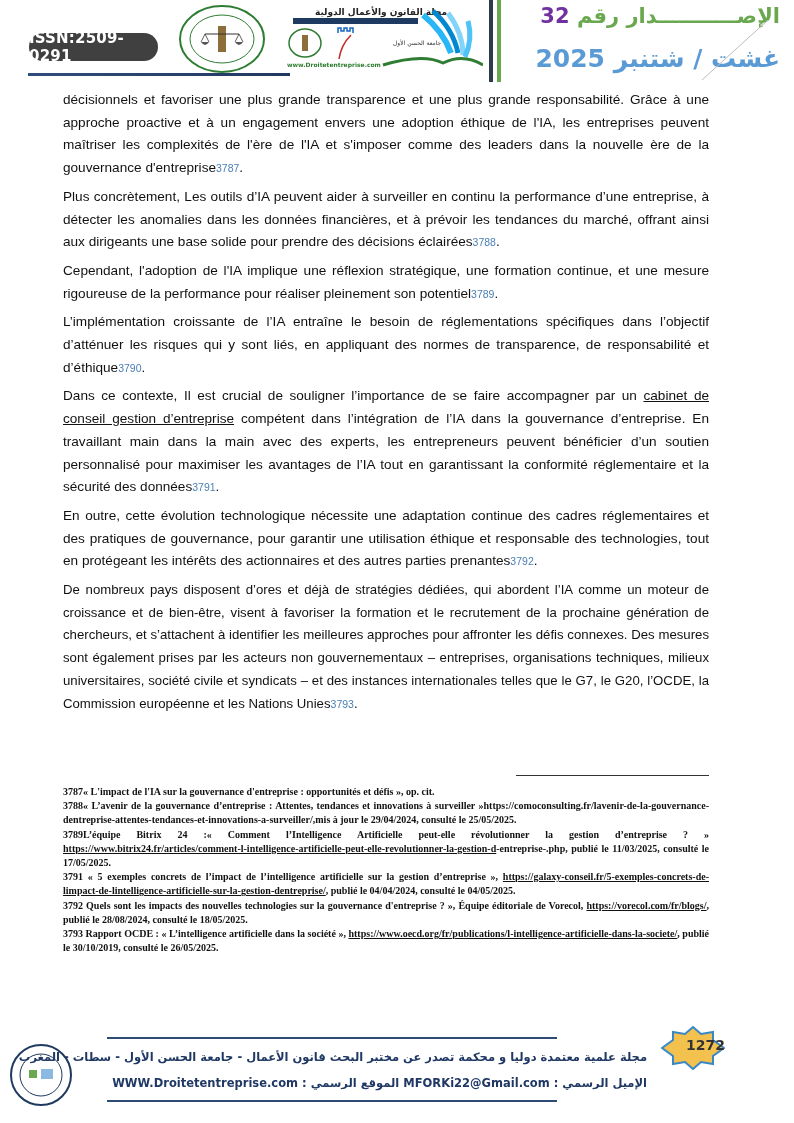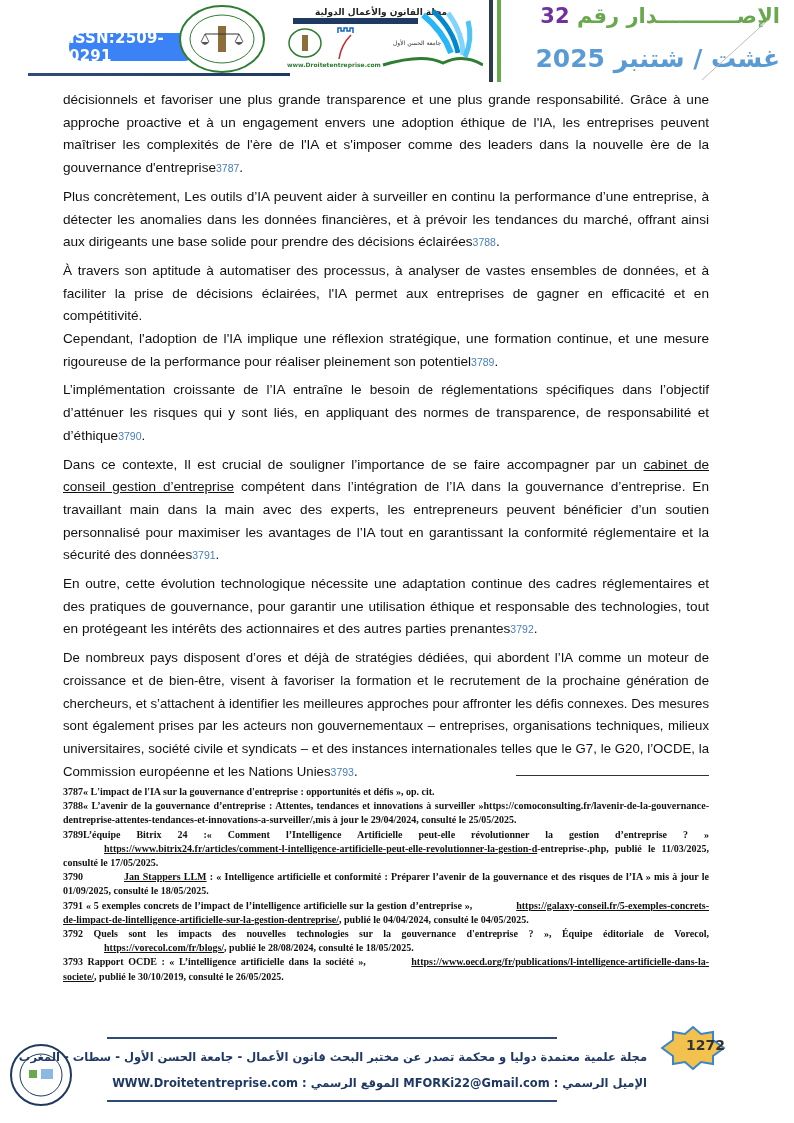--- a/index.html
+++ b/index.html
@@ -1,20 +1,20 @@
 <!DOCTYPE html>
 <html><head>
 <meta charset="utf-8">
 <style>
   html, body { margin:0; padding:0; background:#fff; }
   body { width:794px; height:1123px; position:relative; overflow:hidden; font-family:"Liberation Sans", sans-serif; color:#111; }
 
   
   .hdr { position:absolute; left:0; top:0; width:794px; height:82px; }
-  .issn { position:absolute; left:29px; top:33px; width:129px; height:28px; background:#3b82f6; border-radius:14px; color:#fff; font-family:"DejaVu Sans", sans-serif; font-size:15px; font-weight:bold; display:flex; align-items:center; justify-content:center; letter-spacing:0.2px;margin-left:40px; }
+  .issn { position:absolute; left:29px; top:33px; width:129px; height:28px; background:#404040; border-radius:14px; color:#fff; font-family:"DejaVu Sans", sans-serif; font-size:15px; font-weight:bold; display:flex; align-items:center; justify-content:center; letter-spacing:0.2px; }
   .hdr-rule { position:absolute; left:28px; top:73px; width:262px; height:3px; background:linear-gradient(90deg,#2f4d7a,#1f3a60); }
   .seal { position:absolute; left:177px; top:4px; width:90px; height:70px; }
   .banner { position:absolute; left:283px; top:3px; width:200px; height:68px; }
   .vbar1 { position:absolute; left:489px; top:0; width:4px; height:82px; background:#2d3b4a; }
   .vbar2 { position:absolute; left:497px; top:0; width:4px; height:82px; background:#6aa84f; }
   .issue { position:absolute; right:14px; top:4px; width:270px; height:30px; font-family:"DejaVu Sans", sans-serif; font-weight:bold; font-size:21px; color:#6aa84f; direction:rtl; text-align:right; white-space:nowrap; }
   .issue .num { color:#7030a0; }
   .date { position:absolute; right:14px; top:44px; width:290px; height:34px; font-family:"DejaVu Sans", sans-serif; font-weight:bold; font-size:25px; color:#5b9bd5; direction:rtl; text-align:right; white-space:nowrap; }
   .diag { position:absolute; left:700px; top:18px; width:70px; height:64px; }
 
@@ -22,21 +22,21 @@
   .main { position:absolute; left:63px; top:89px; width:646px; font-family:"Liberation Sans", sans-serif; font-size:13.6px; line-height:22.7px; color:#111; }
   .main p { margin:0 0 6px 0; text-align:justify; }
   .main p.tight { margin-bottom:0; }
   .fnref { color:#4a7fb5; font-size:10.5px; }
   .ul { text-decoration:underline; }
 
   
   .fn-rule { position:absolute; left:516px; top:775px; width:193px; height:1px; background:#333; }
   .fns { position:absolute; left:63px; top:785px; width:646px; font-family:"Liberation Serif", serif; font-size:10px; line-height:14.2px; color:#111;font-weight:bold; }
   .fns div { text-align:justify; }
-  .fns a { color:#111; text-decoration:underline;margin-left:41px; }
+  .fns a { color:#111; text-decoration:underline; }
 
   
   .f-rule1 { position:absolute; left:107px; top:1037px; width:450px; height:2px; background:#2d4b73; }
   .f-rule2 { position:absolute; left:107px; top:1100px; width:450px; height:2px; background:#2d4b73; }
   .f-line1 { position:absolute; left:107px; top:1050px; width:540px; font-family:"DejaVu Sans", sans-serif; font-size:11.5px; font-weight:bold; color:#1f3864; direction:rtl; text-align:left; white-space:nowrap; }
   .f-line2 { position:absolute; left:107px; top:1076px; width:540px; font-family:"DejaVu Sans", sans-serif; font-size:11.5px; font-weight:bold; color:#1f3864; direction:rtl; text-align:right; white-space:nowrap; }
   .stamp { position:absolute; left:9px; top:1042px; width:64px; height:66px; }
   .pgbadge { position:absolute; left:661px; top:1026px; width:64px; height:44px; }
   .pgnum { position:absolute; left:661px; top:1037px; width:64px; text-align:right; font-family:"DejaVu Sans", sans-serif; font-weight:bold; font-size:14px; color:#333; }
 </style>
@@ -85,34 +85,32 @@
   </div>
   <div class="date">غشت / شتنبر 2025</div>
   <svg class="diag" viewBox="0 0 70 64">
     <line x1="68" y1="2" x2="2" y2="62" stroke="#bbb" stroke-width="1"></line>
   </svg>
 </div>
 
 <div class="main">
   <p><span>décisionnels et favoriser une plus grande transparence et une plus grande responsabilité. Grâce à une approche proactive et à un engagement envers une adoption éthique de l'IA, les entreprises peuvent maîtriser les complexités de l'ère de l'IA et s'imposer comme des leaders dans la nouvelle ère de la gouvernance d'entreprise</span><span class="fnref">3787</span><span>.</span></p>
   <p><span>Plus concrètement, Les outils d’IA peuvent aider à surveiller en continu la performance d’une entreprise, à détecter les anomalies dans les données financières, et à prévoir les tendances du marché, offrant ainsi aux dirigeants une base solide pour prendre des décisions éclairées</span><span class="fnref">3788</span><span>.</span></p>
-  <p class="tight"><span>À travers son aptitude à automatiser des processus, à analyser de vastes ensembles de données, et à faciliter la prise de décisions éclairées, l'IA permet aux entreprises de gagner en efficacité et en compétitivité.</span></p>
   <p><span>Cependant, l'adoption de l'IA implique une réflexion stratégique, une formation continue, et une mesure rigoureuse de la performance pour réaliser pleinement son potentiel</span><span class="fnref">3789</span><span>.</span></p>
   <p><span>L’implémentation croissante de l’IA entraîne le besoin de réglementations spécifiques dans l’objectif d’atténuer les risques qui y sont liés, en appliquant des normes de transparence, de responsabilité et d’éthique</span><span class="fnref">3790</span><span>.</span></p>
   <p><span>Dans ce contexte, Il est crucial de souligner l’importance de se faire accompagner par un </span><span class="ul">cabinet de conseil gestion d’entreprise</span><span> compétent dans l’intégration de l’IA dans la gouvernance d’entreprise. En travaillant main dans la main avec des experts, les entrepreneurs peuvent bénéficier d’un soutien personnalisé pour maximiser les avantages de l’IA tout en garantissant la conformité réglementaire et la sécurité des données</span><span class="fnref">3791</span><span>.</span></p>
   <p><span>En outre, cette évolution technologique nécessite une adaptation continue des cadres réglementaires et des pratiques de gouvernance, pour garantir une utilisation éthique et responsable des technologies, tout en protégeant les intérêts des actionnaires et des autres parties prenantes</span><span class="fnref">3792</span><span>.</span></p>
   <p style="font-size:13.2px;"><span>De nombreux pays disposent d’ores et déjà de stratégies dédiées, qui abordent l’IA comme un moteur de croissance et de bien-être, visent à favoriser la formation et le recrutement de la prochaine génération de chercheurs, et s’attachent à identifier les meilleures approches pour affronter les défis connexes. Des mesures sont également prises par les acteurs non gouvernementaux – entreprises, organisations techniques, milieux universitaires, société civile et syndicats – et des instances internationales telles que le G7, le G20, l’OCDE, la Commission européenne et les Nations Unies</span><span class="fnref">3793</span><span>.</span></p>
 </div>
 
 <div class="fn-rule"></div>
 <div class="fns" id="footnotes">
     <div><span>3787</span><span>« L'impact de l'IA sur la gouvernance d'entreprise : opportunités et défis », op. cit.</span></div>
     <div><span>3788</span><span>« L’avenir de la gouvernance d’entreprise : Attentes, tendances et innovations à surveiller »https://comoconsulting.fr/lavenir-de-la-gouvernance-dentreprise-attentes-tendances-et-innovations-a-surveiller/,mis à jour le 29/04/2024, consulté le 25/05/2025.</span></div>
     <div><span>3789</span><span>L’équipe Bitrix 24 :« Comment l’Intelligence Artificielle peut-elle révolutionner la gestion d’entreprise ? » </span><a>https://www.bitrix24.fr/articles/comment-l-intelligence-artificielle-peut-elle-revolutionner-la-gestion-d</a><span>-entreprise-.php, publié le 11/03/2025, consulté le 17/05/2025.</span></div>
-    <div><span>3790</span><a>Jan Stappers LLM</a><span> : « Intelligence artificielle et conformité : Préparer l’avenir de la gouvernance et des risques de l’IA » mis à jour le 01/09/2025, consulté le 18/05/2025.</span></div>
     <div><span>3791</span><span> « 5 exemples concrets de l’impact de l’intelligence artificielle sur la gestion d’entreprise », </span><a>https://galaxy-conseil.fr/5-exemples-concrets-de-limpact-de-lintelligence-artificielle-sur-la-gestion-dentreprise/</a><span>, publié le 04/04/2024, consulté le 04/05/2025.</span></div>
     <div><span>3792</span><span> Quels sont les impacts des nouvelles technologies sur la gouvernance d'entreprise ? », Équipe éditoriale de Vorecol, </span><a>https://vorecol.com/fr/blogs/</a><span>, publié le 28/08/2024, consulté le 18/05/2025.</span></div>
     <div><span>3793</span><span> Rapport OCDE : « L’intelligence artificielle dans la société », </span><a>https://www.oecd.org/fr/publications/l-intelligence-artificielle-dans-la-societe/</a><span>, publié le 30/10/2019, consulté le 26/05/2025.</span></div>
   </div>
 
 <svg class="stamp" viewBox="0 0 64 66">
   <circle cx="32" cy="33" r="30" fill="#fff" stroke="#1f3a60" stroke-width="2"></circle>
   <circle cx="32" cy="33" r="21" fill="none" stroke="#1f3a60" stroke-width="1"></circle>
   <rect x="20" y="28" width="8" height="8" fill="#6aa84f"></rect>
   <rect x="32" y="27" width="12" height="10" fill="#5b9bd5" opacity="0.7"></rect>

